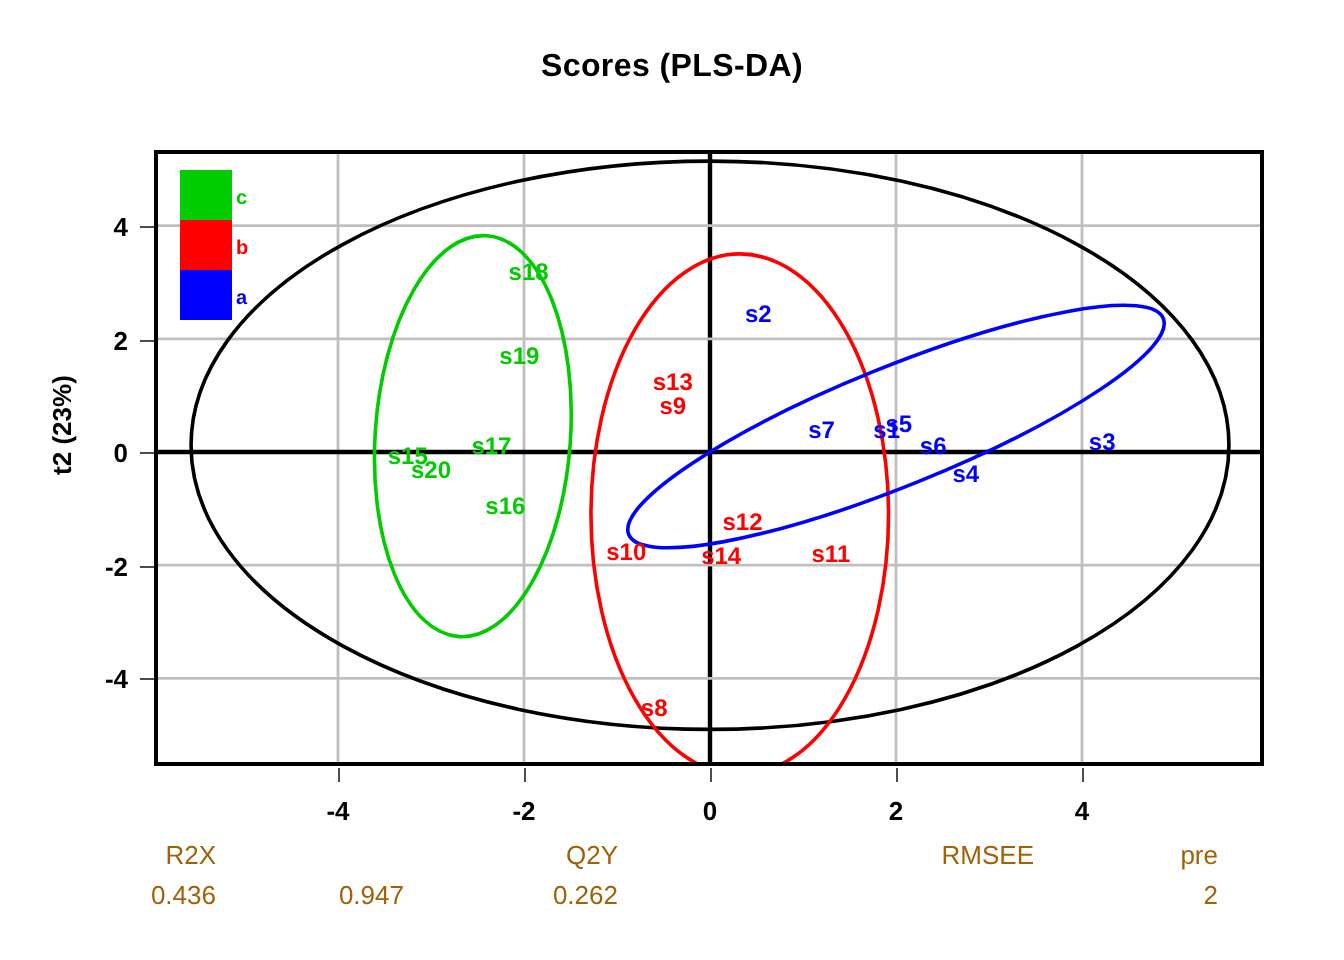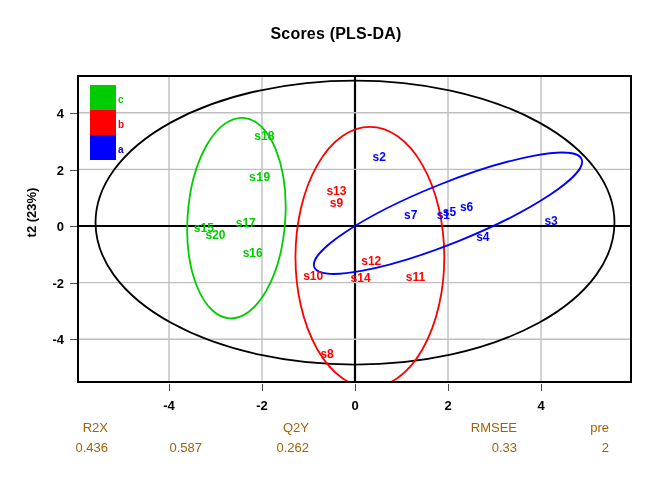--- a/index.html
+++ b/index.html
@@ -203,48 +203,47 @@
         <span class="legend-label" style="color: rgb(0, 0, 255);">a</span>
       </div>
     </div>
 
     <div id="point-labels">
         <div class="pt-label" style="left: 364.35px; top: 138.246px; color: rgb(0, 0, 255);">s1</div>
         <div class="pt-label" style="left: 300.18px; top: 79.665px; color: rgb(0, 0, 255);">s2</div>
         <div class="pt-label" style="left: 434.1px; top: 143.906px; color: rgb(0, 0, 255); margin-left: 38px;">s3</div>
         <div class="pt-label" style="left: 403.875px; top: 159.754px; color: rgb(0, 0, 255);">s4</div>
         <div class="pt-label" style="left: 370.395px; top: 134.85px; color: rgb(0, 0, 255);">s5</div>
-        <div class="pt-label" style="left: 387.6px; top: 130px; color: rgb(0, 0, 255);">s6</div>
+        <div class="pt-label" style="left: 387.6px; top: 146px; color: rgb(0, 0, 255);">s6</div>
         <div class="pt-label" style="left: 331.8px; top: 137.68px; color: rgb(0, 0, 255);">s7</div>
         <div class="pt-label" style="left: 248.1px; top: 276.916px; color: rgb(255, 0, 0);">s8</div>
         <div class="pt-label" style="left: 257.4px; top: 125.794px; color: rgb(255, 0, 0);">s9</div>
         <div class="pt-label" style="left: 234.15px; top: 199.374px; color: rgb(255, 0, 0);">s10</div>
         <div class="pt-label" style="left: 336.45px; top: 199.94px; color: rgb(255, 0, 0);">s11</div>
         <div class="pt-label" style="left: 292.275px; top: 183.526px; color: rgb(255, 0, 0);">s12</div>
         <div class="pt-label" style="left: 257.4px; top: 114.474px; color: rgb(255, 0, 0);">s13</div>
         <div class="pt-label" style="left: 281.58px; top: 201.355px; color: rgb(255, 0, 0);">s14</div>
         <div class="pt-label" style="left: 124.875px; top: 150.698px; color: rgb(0, 204, 0);">s15</div>
         <div class="pt-label" style="left: 173.7px; top: 175.885px; color: rgb(0, 204, 0);">s16</div>
         <div class="pt-label" style="left: 166.725px; top: 145.604px; color: rgb(0, 204, 0);">s17</div>
         <div class="pt-label" style="left: 185.325px; top: 59.006px; color: rgb(0, 204, 0);">s18</div>
-        <div class="pt-label" style="left: 180.675px; top: 100.89px; color: rgb(0, 204, 0); font-family: Liberation Mono, monospace;">s19</div>
+        <div class="pt-label" style="left: 180.675px; top: 100.89px; color: rgb(0, 204, 0);">s19</div>
         <div class="pt-label" style="left: 136.5px; top: 158.056px; color: rgb(0, 204, 0);">s20</div>
       </div>
   </div>
 
   <div id="stats-row">
     <div class="stat-cell stat-name" style="left:12px;">R2X</div>
     <div class="stat-cell stat-value" style="left:12px;">0.436</div>
 
-    <div class="stat-cell stat-value" style="left:106px;">0.587</div>
+    <div class="stat-cell stat-value" style="left:106px;">0.947</div>
 
     <div class="stat-cell stat-name" style="left:213px;">Q2Y</div>
     <div class="stat-cell stat-value" style="left:213px;">0.262</div>
 
 
     <div class="stat-cell stat-name" style="left:421px;">RMSEE</div>
-    <div class="stat-cell stat-value" style="left:421px;">0.33</div>
 
     <div class="stat-cell stat-name" style="left:513px;">pre</div>
     <div class="stat-cell stat-value" style="left:513px;">2</div>
   </div>
 
 </div>
 
 </body></html>

